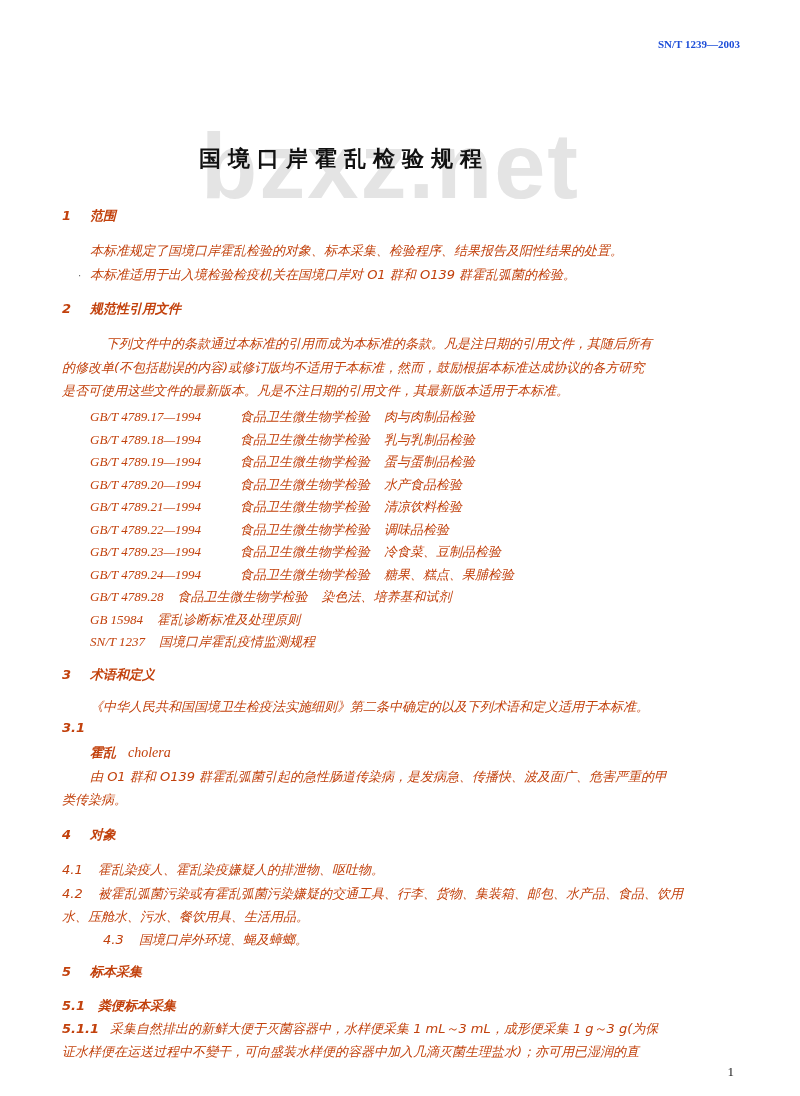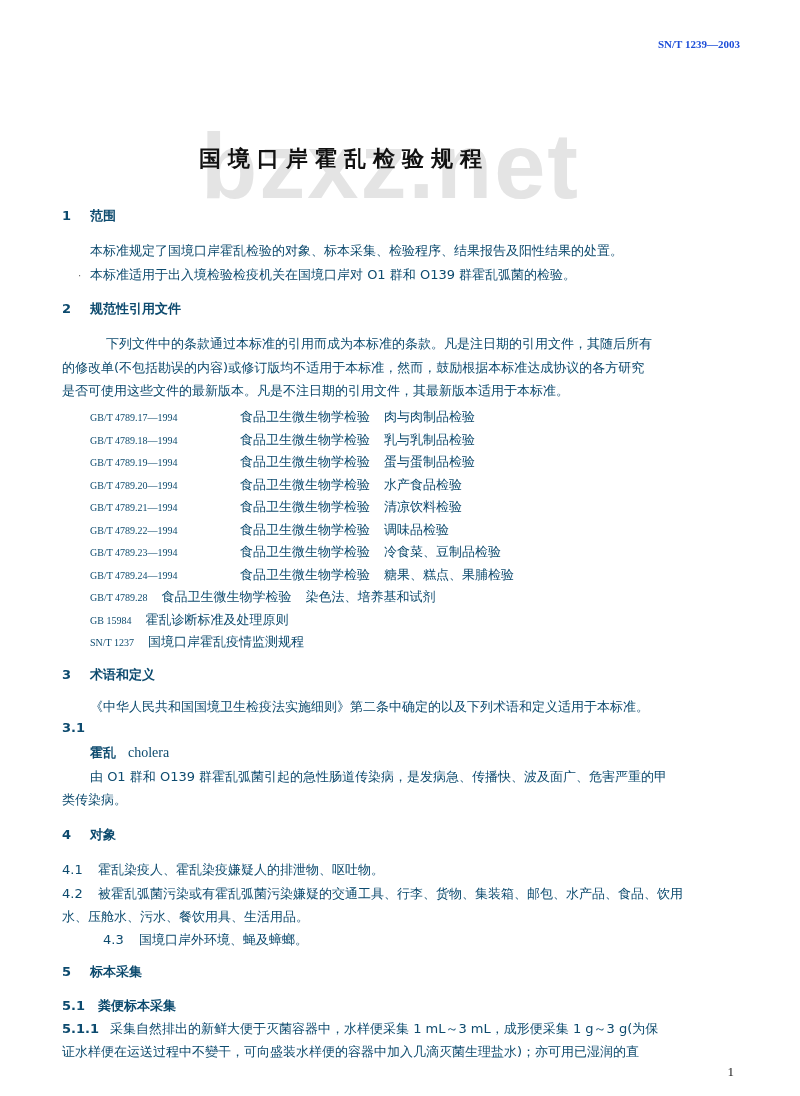--- a/index.html
+++ b/index.html
@@ -15,24 +15,24 @@
     position: absolute; top: 130px; left: 200px; width: 380px; height: 72px;
     font-family: "Liberation Sans", sans-serif; font-weight: bold; font-size: 92px;
     line-height: 72px; letter-spacing: 2px; color: #e4e4e4; text-align: right; z-index: 0;
     overflow: hidden;
   }
   .title {
     position: absolute; top: 144px; left: 0; width: 688px; text-align: center;
     font-size: 22px; font-weight: bold; letter-spacing: 7px; color: #111; z-index: 1;
   }
   .content { position: absolute; left: 0; top: 0; width: 800px; z-index: 1; }
-  .line { position: absolute; font-size: 13px; white-space: nowrap; color: #0c4a6e; }
+  .line { position: absolute; font-size: 13px; white-space: nowrap; color: #c2410c; font-style: italic; }
   .h1 { font-weight: bold; }
   .h1 .num { display: inline-block; width: 28px; }
-  .ref .code { display: inline-block; width: 150px; font-family: "Liberation Serif", serif; font-size: 10px; }
+  .ref .code { display: inline-block; width: 150px; font-family: "Liberation Serif", serif; font-size: 13px; }
   .ref .code.short { width: auto; margin-right: 14px; }
   .ref .part1 { display: inline-block; margin-right: 14px; }
   .clause-num { display: inline-block; width: 36px; }
   .page-num { position: absolute; right: 66px; top: 1064px; font-size: 13px; font-family: "Liberation Serif", serif; }
   .dot-mark { position: absolute; left: 78px; top: 270px; font-size: 10px; color: #666; }
 </style>
 </head>
 <body>
 
 <div class="std-code">SN/T 1239—2003</div>

